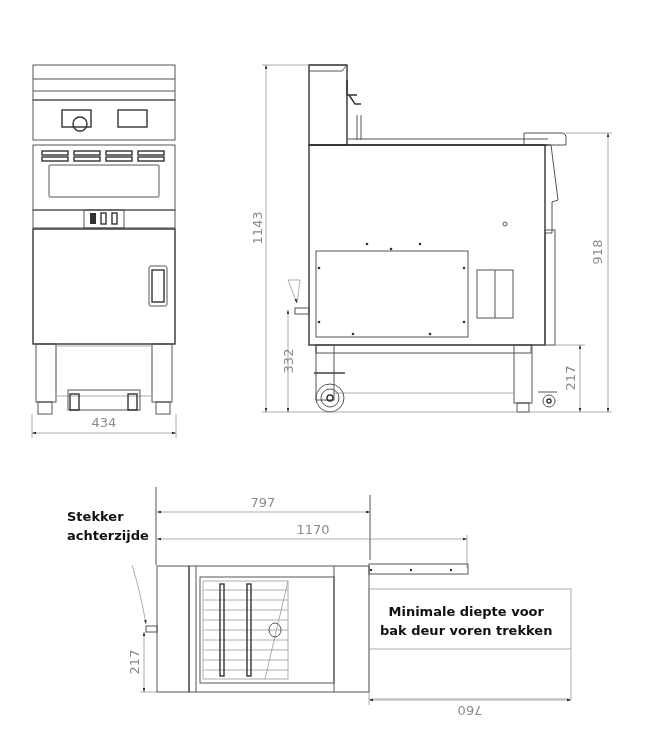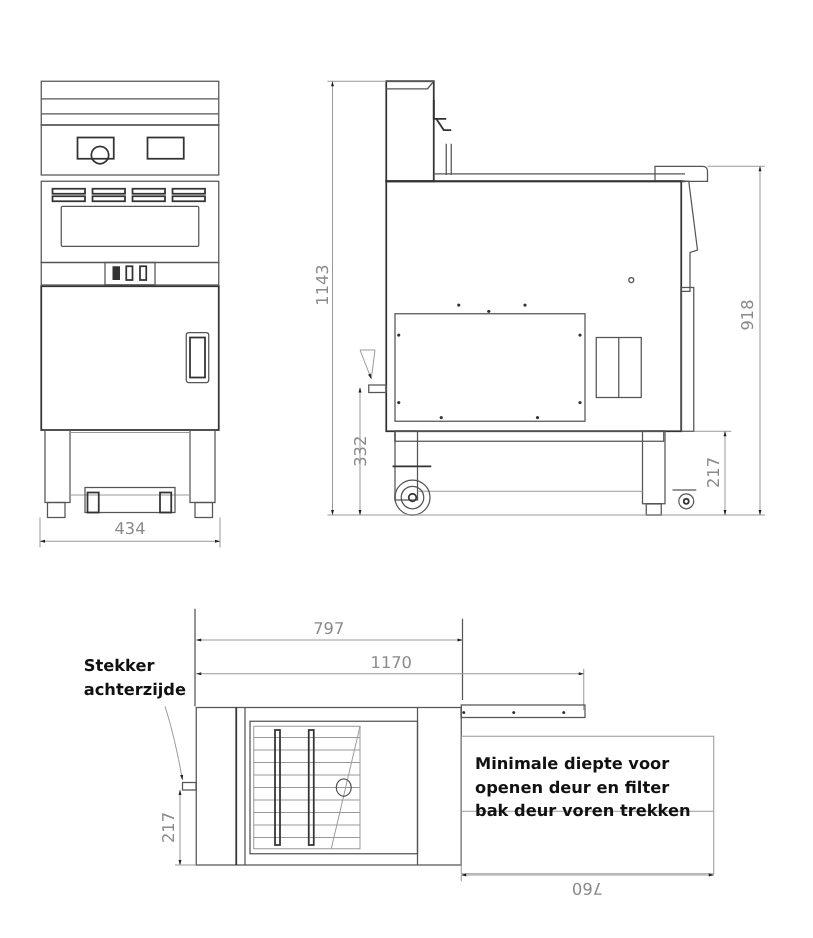--- a/index.html
+++ b/index.html
@@ -196,22 +196,21 @@
     <text transform="translate(470,706) rotate(180)" text-anchor="middle" class="dimtxt">760</text>
 
     <path d="M132,565 Q140,590 146,624" class="lt" marker-end="url(#arr)"></path>
     <rect x="146" y="626" width="11" height="6" class="ln"></rect>
     <line x1="140" y1="692" x2="157" y2="692" class="lt"></line>
     <line x1="144" y1="632" x2="144" y2="692" class="lt" marker-start="url(#arr)" marker-end="url(#arr)"></line>
     <text transform="translate(139,662) rotate(-90)" text-anchor="middle" class="dimtxt">217</text>
   </g>
 </svg>
 
-<div class="label" style="left:67px; top:507px;margin-top:17px;">
+<div class="label" style="left:67px; top:507px;">
   <div>Stekker</div>
   <div>achterzijde</div>
 </div>
 
-<div class="label" style="left:380px; top:602px;">
+<div class="label" style="left:380px; top:602px;text-align:center;">
   <div>Minimale diepte voor</div>
-  <div>openen deur en filter</div>
   <div>bak deur voren trekken</div>
 </div>
 
 </body></html>

